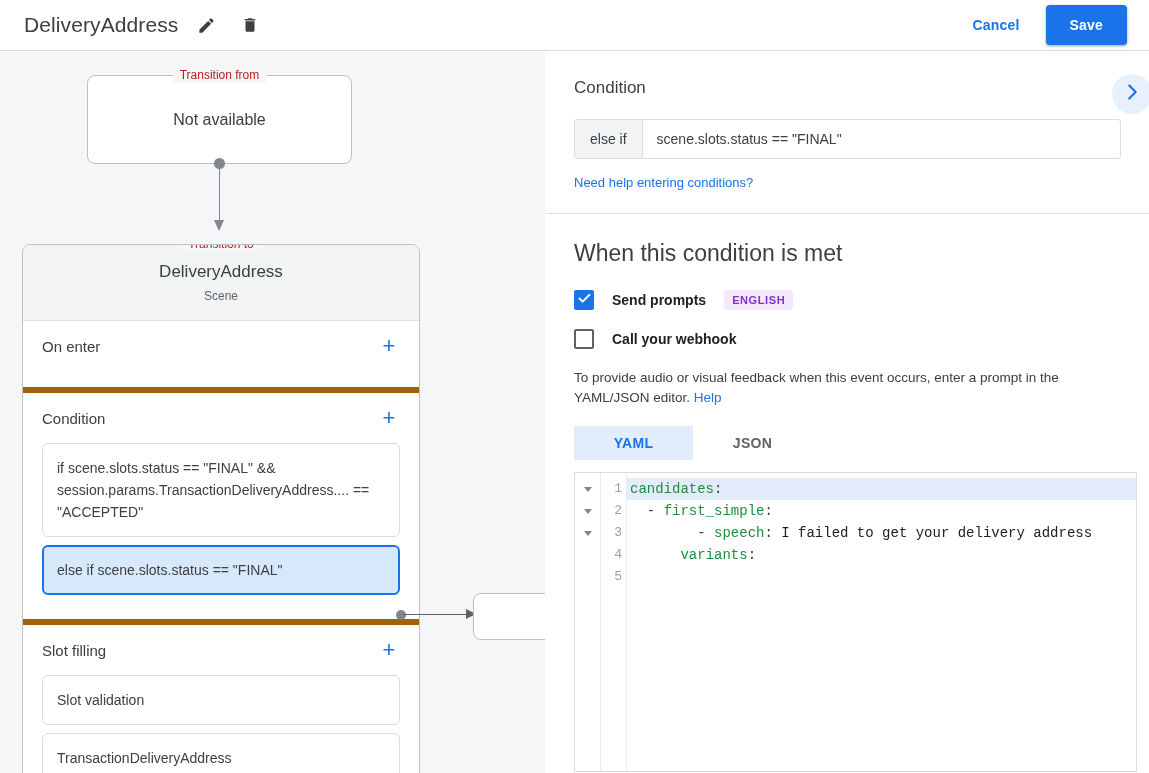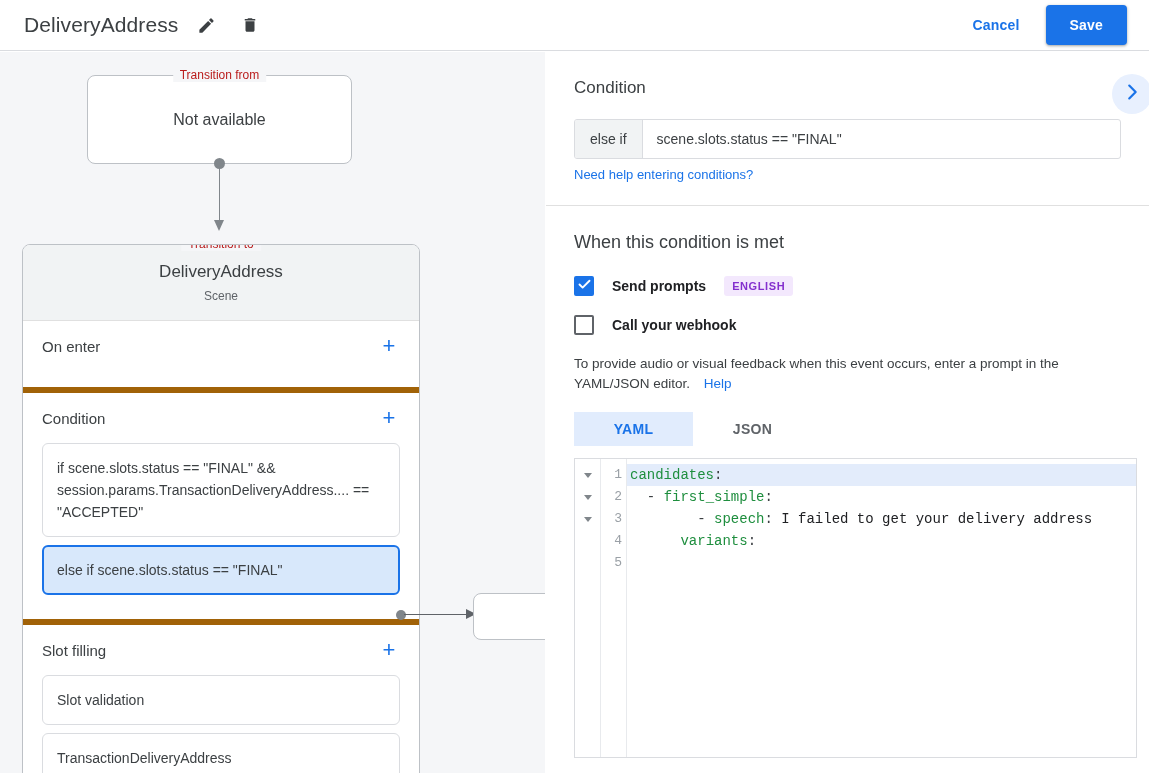--- a/index.html
+++ b/index.html
@@ -239,30 +239,30 @@
   #condition-input {
     flex: 1;
     border: none; outline: none;
     padding: 0 14px;
     font-size: 14px; color: #3c4043;
     font-family: inherit;
     background: transparent;
   }
   #condition-help-link {
     display: inline-block;
-    margin-top: 8px;
+    margin-top: 16px;
     font-size: 13px;
     color: #1a73e8;
     text-decoration: none;
     cursor: pointer;
   }
 
   #met-section { padding: 26px 28px 0 28px; }
   #met-heading {
-    font-size: 18px; color: #3c4043;
+    font-size: 23px; color: #3c4043;
     margin-bottom: 23px;
   }
   .cb-row { display: flex; align-items: center; margin-bottom: 19px; }
   .cb-box {
     width: 20px; height: 20px;
     border: 2px solid #5f6368;
     border-radius: 2px;
     background: #ffffff;
     cursor: pointer;
     flex: none;
@@ -285,21 +285,21 @@
     padding: 4px 8px;
     border-radius: 3px;
   }
   #prompt-desc {
     font-size: 13.5px;
     color: #3c4043;
     line-height: 20px;
     max-width: 552px;
     margin-bottom: 18px;
   }
-  #prompt-help-link { color: #1a73e8; text-decoration: none; cursor: pointer; margin-left: 10px; }
+  #prompt-help-link { color: #1a73e8; text-decoration: none; cursor: pointer; }
 
   
   #editor-tabs {
     display: flex;
     margin-bottom: 12px;
   }
   .editor-tab {
     width: 119px; height: 34px;
     display: flex; align-items: center; justify-content: center;
     font-size: 14px;

